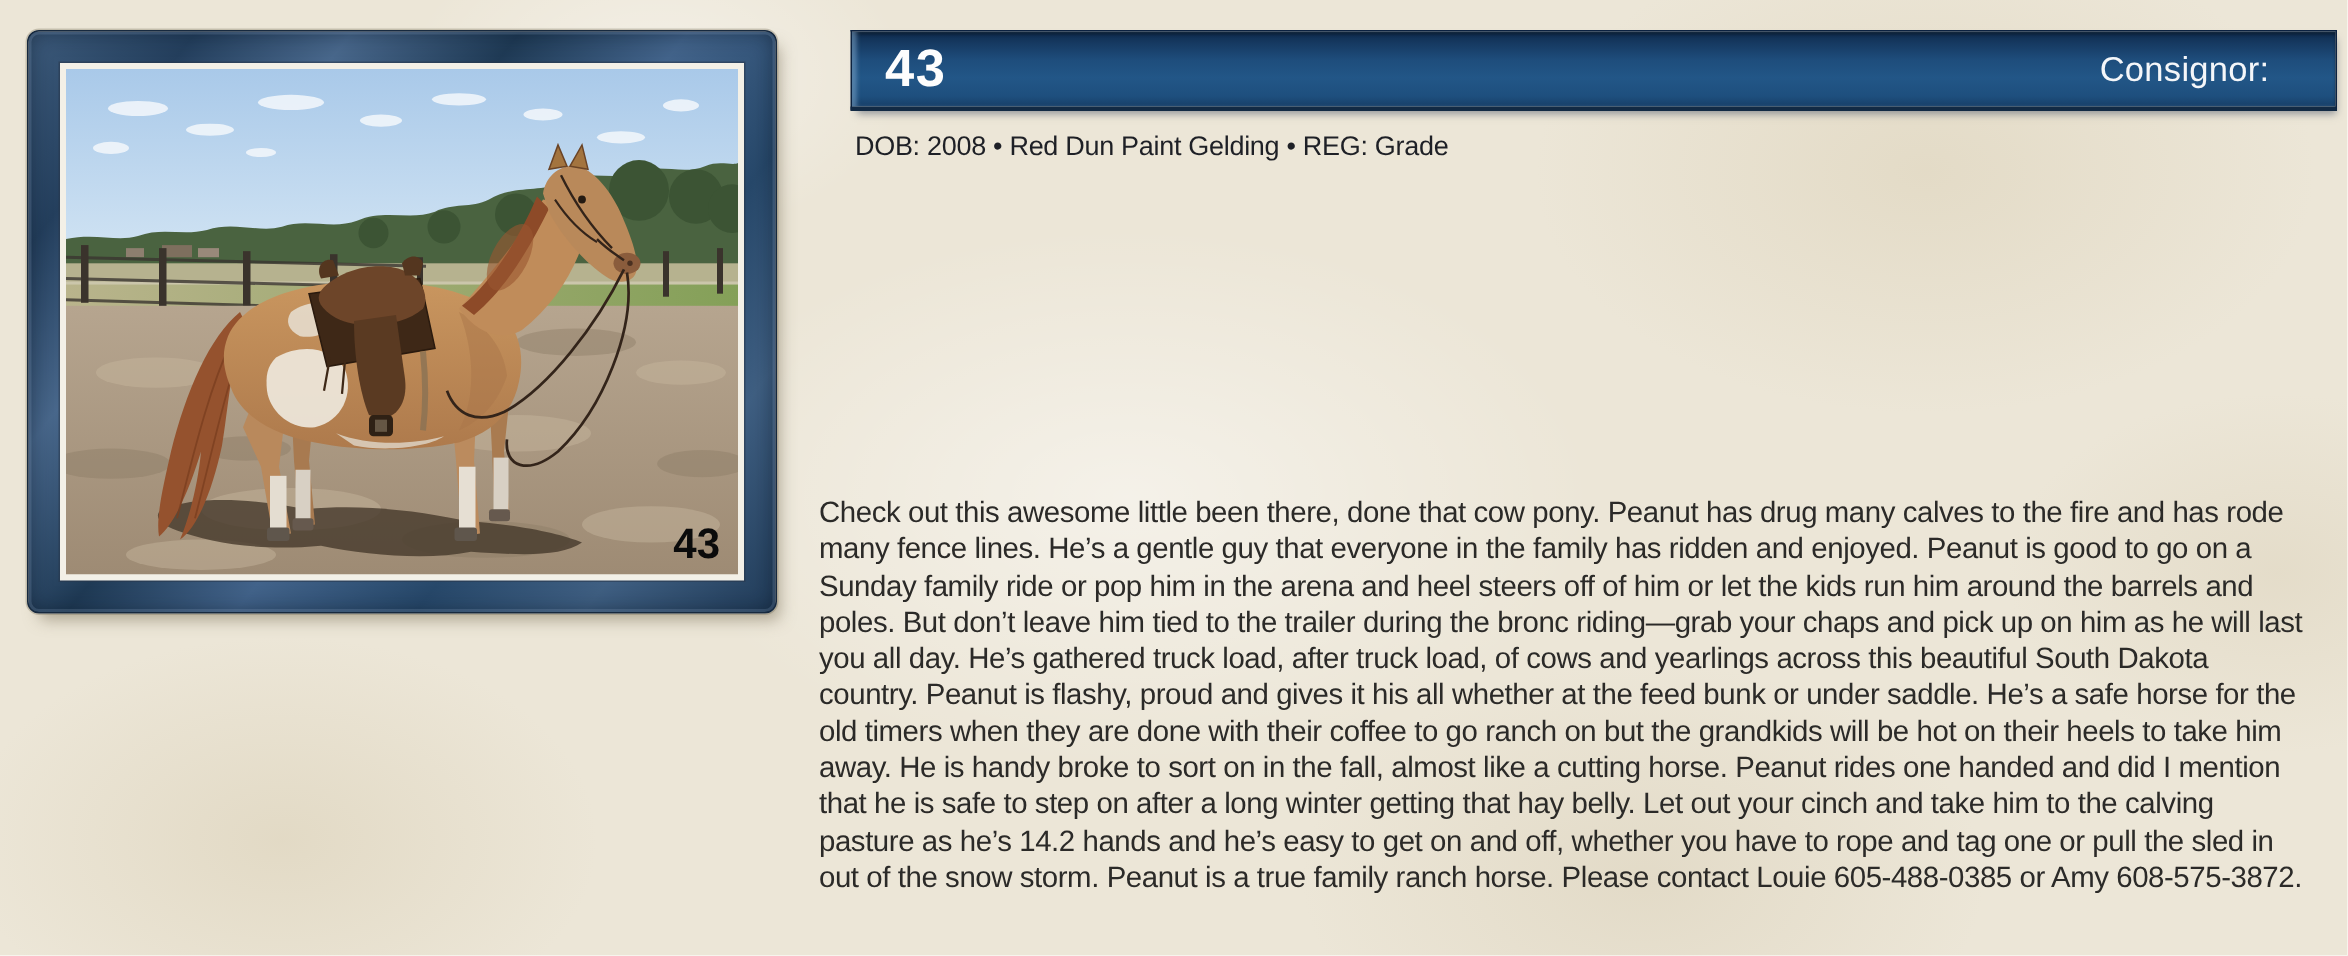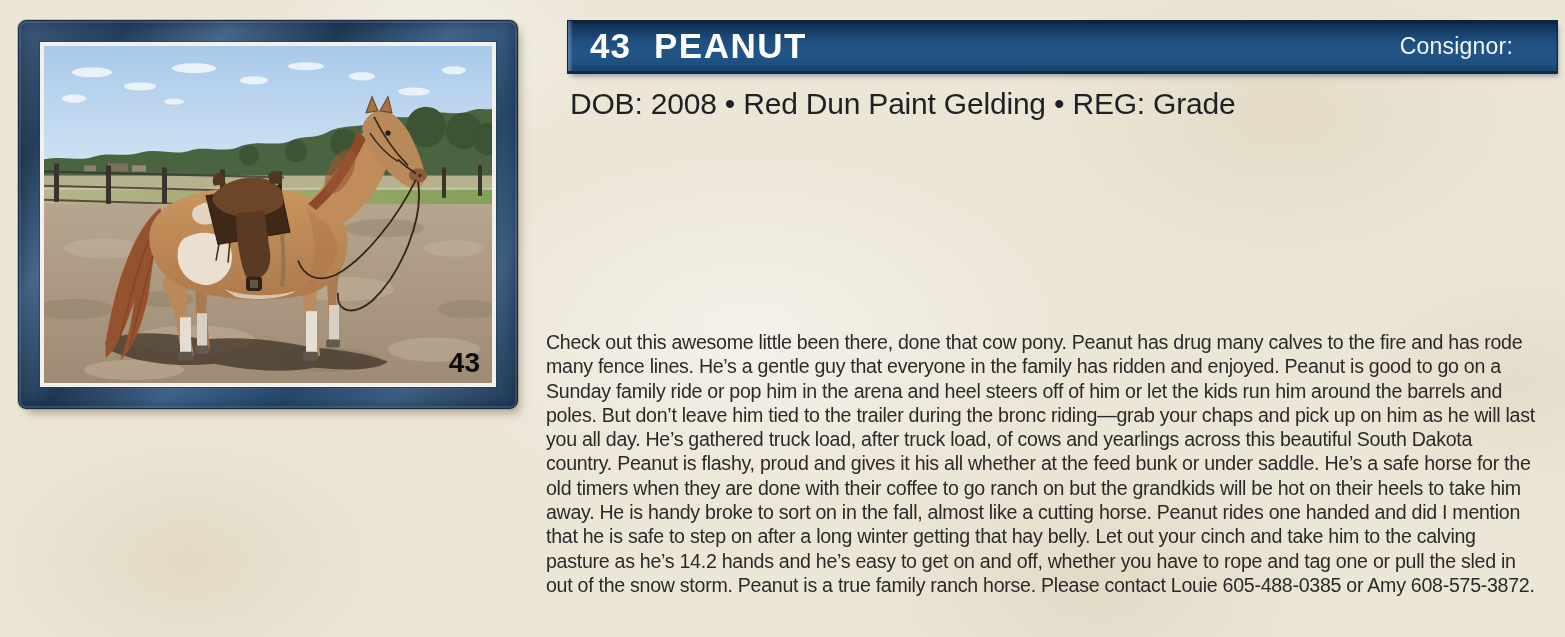--- a/index.html
+++ b/index.html
@@ -67,21 +67,21 @@
   }
   .horse-name {
     font-size:35px; font-weight:bold; letter-spacing:1.5px; color:#fdfdfd;
   }
   .consignor { display:flex; align-items:baseline; color:#f4f6f9; font-size:23px; }
   .consignor .label { letter-spacing:.2px; }
   .consignor .name  { margin-left:13px; letter-spacing:.2px; }
 
   .details-line {
     position:absolute; left:570px; top:87px;
-    font-size:30px; color:#1e2026; letter-spacing:-.2px;
+    font-size:18px; color:#1e2026; letter-spacing:-.2px;
   }
 
   .description {
     position:absolute; left:546px; top:330px;
     width:992px;
     font-size:19.6px; line-height:24.3px;
     color:#2b2a28; letter-spacing:-.28px;
     text-align:left;
   }
 </style>
@@ -248,21 +248,20 @@
         </g>
 
         <text x="436" y="322" text-anchor="end" font-family="Liberation Sans, sans-serif" font-size="28" font-weight="bold" fill="#0b0b0b">43</text>
       </svg>
     </div>
   </div>
 
   <div class="header-bar">
     <div class="title-group">
       <span class="lot-num">43</span>
-      <span class="horse-name">PEANUT</span>
     </div>
     <div class="consignor">
       <span class="label">Consignor:</span>
     </div>
   </div>
 
   <div class="details-line">DOB: 2008 • Red Dun Paint Gelding • REG: Grade</div>
 
   <div class="description">Check out this awesome little been there, done that cow pony. Peanut has drug many calves to the fire and has rode many fence lines. He’s a gentle guy that everyone in the family has ridden and enjoyed. Peanut is good to go on a Sunday family ride or pop him in the arena and heel steers off of him or let the kids run him around the barrels and poles. But don’t leave him tied to the trailer during the bronc riding—grab your chaps and pick up on him as he will last you all day. He’s gathered truck load, after truck load, of cows and yearlings across this beautiful South Dakota country. Peanut is flashy, proud and gives it his all whether at the feed bunk or under saddle. He’s a safe horse for the old timers when they are done with their coffee to go ranch on but the grandkids will be hot on their heels to take him away. He is handy broke to sort on in the fall, almost like a cutting horse. Peanut rides one handed and did I mention that he is safe to step on after a long winter getting that hay belly. Let out your cinch and take him to the calving pasture as he’s 14.2 hands and he’s easy to get on and off, whether you have to rope and tag one or pull the sled in out of the snow storm. Peanut is a true family ranch horse. Please contact Louie 605-488-0385 or Amy 608-575-3872.</div>
 

